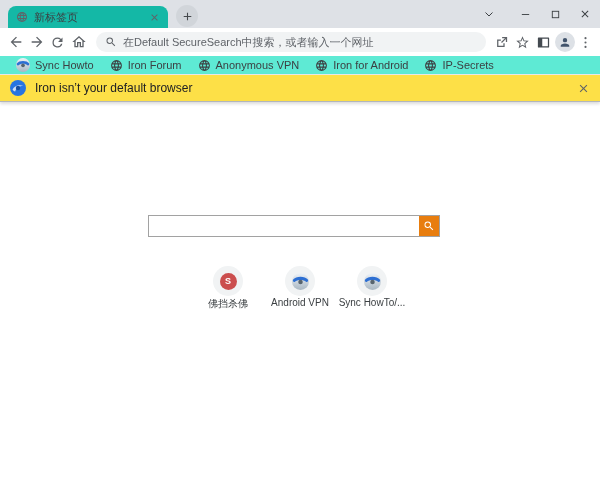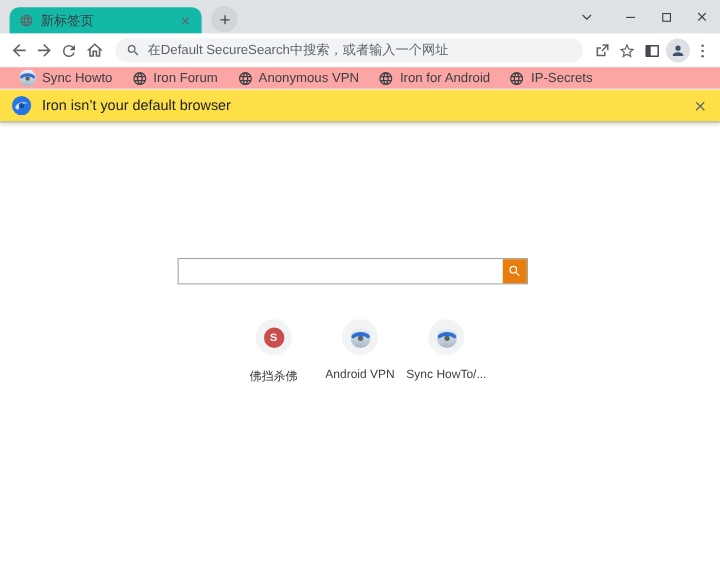--- a/index.html
+++ b/index.html
@@ -27,21 +27,21 @@
   .tbtn:first-child{margin-left:5px}
   .omnibox{flex:1;height:20px;background:#f1f3f4;border-radius:10px;margin:0 5px 0 7px;
            display:flex;align-items:center;gap:6px;padding:0 9px;box-sizing:border-box;min-width:0}
   .omnibox input{flex:1;min-width:0;border:0;outline:0;background:transparent;font-size:11px;
            color:#5f6368;font-family:inherit;padding:0}
   .omnibox input::placeholder{color:#5f6368;opacity:1}
   .avatar-wrap{width:20px;height:20px;border-radius:50%;background:#dde1e6;
            display:flex;align-items:center;justify-content:center}
 
   
-  .bookmarksbar{position:absolute;top:56px;left:0;right:0;height:18px;background:#fca5a5;
+  .bookmarksbar{position:absolute;top:56px;left:0;right:0;height:18px;background:#5eead4;
            display:flex;align-items:center;padding-left:8px}
   .bm{display:flex;align-items:center;gap:5px;height:16px;padding:0 8px;border-radius:8px;
            font-size:11px;color:#3c4043;white-space:nowrap}
 
   
   .infobar{position:absolute;top:74px;left:0;right:0;height:26px;background:#fde047;
            border-top:1px solid #e8e8e8;border-bottom:1px solid #b2b6bb;
            box-shadow:0 2px 3px rgba(0,0,0,.14);
            display:flex;align-items:center;gap:9px;padding:0 10px;box-sizing:content-box;z-index:2}
   .infobar-msg{font-size:12px;color:#202124;margin-right:14px}
@@ -55,21 +55,21 @@
            border:1px solid #a2a2a2;box-sizing:border-box;display:flex;background:#fff}
   .searchbox input{flex:1;min-width:0;border:0;outline:0;font-size:12px;padding:0 6px;font-family:inherit}
   .searchbtn{width:20px;flex:0 0 auto;border:0;background:#e87d0e;display:flex;
            align-items:center;justify-content:center;padding:0;cursor:pointer}
   .tiles{position:absolute;top:164px;left:0;right:0;display:flex;justify-content:center}
   .tile{width:72px;display:flex;flex-direction:column;align-items:center;cursor:pointer}
   .tile-circle{width:30px;height:30px;border-radius:50%;background:#f1f3f4;
            display:flex;align-items:center;justify-content:center}
   .monogram{width:17px;height:17px;border-radius:50%;background:#cb4e4e;color:#fff;
            font-size:9px;font-weight:bold;display:flex;align-items:center;justify-content:center}
-  .tile-label{margin-top:11px;font-size:10px;color:#3c4043;max-width:72px;white-space:nowrap;
+  .tile-label{margin-top:1px;font-size:10px;color:#3c4043;max-width:72px;white-space:nowrap;
            overflow:hidden;text-overflow:ellipsis;text-align:center}
 </style>
 </head>
 <body>
 
 <svg width="0" height="0" style="position:absolute" aria-hidden="true">
   <defs>
     <linearGradient id="gs" x1="0" y1="0" x2="0" y2="1">
       <stop offset="0" stop-color="#eef3f8"></stop>
         <stop offset="1" stop-color="#a9b7c3"></stop>

